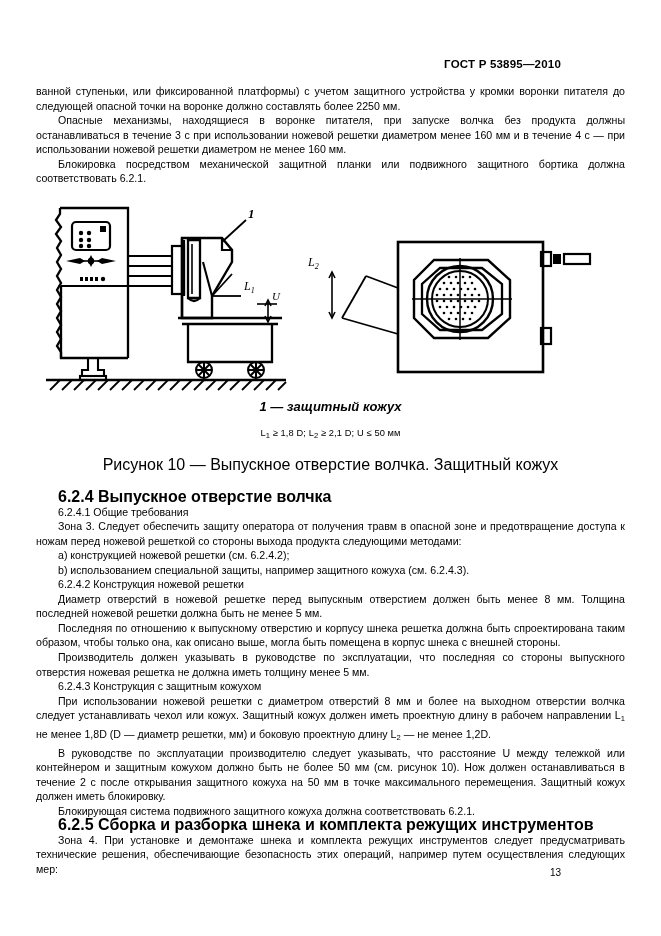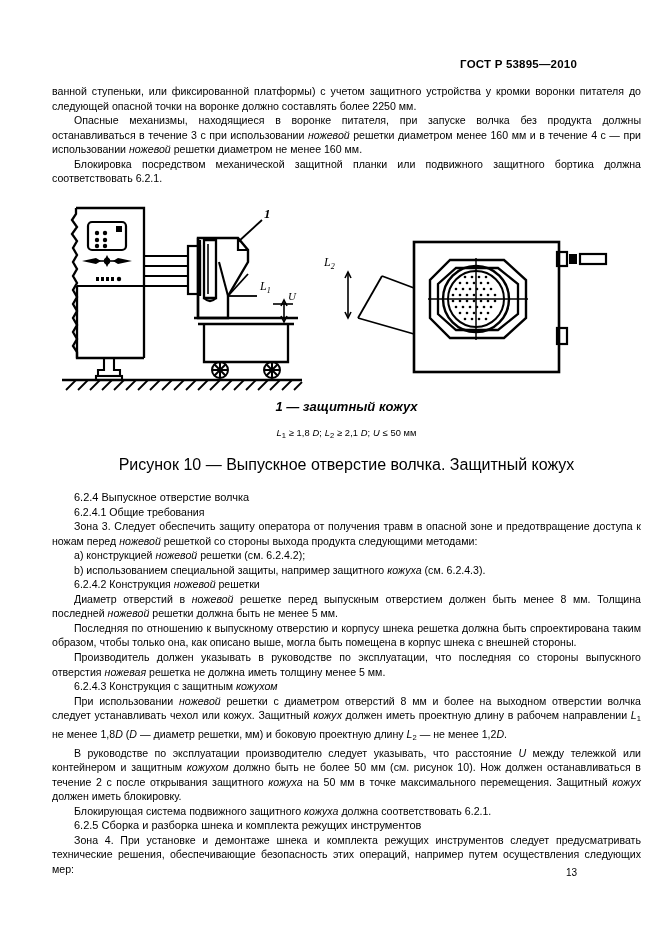--- a/index.html
+++ b/index.html
@@ -14,21 +14,20 @@
     font-family: "Liberation Sans", sans-serif;
     color: #000000;
     overflow: hidden;
   }
   .page {
     position: absolute;
     left: 0; top: 0;
     width: 597px;
     height: 936px;
     background: #fff;
-    margin-left: 16px;
   }
   .header {
     position: absolute;
     top: 58px;
     right: 36px;
     font-size: 11.5px;
     font-weight: bold;
     letter-spacing: 0.2px;
     white-space: nowrap;
   }
@@ -44,32 +43,32 @@
     line-height: 14.55px;
     text-align: justify;
     text-justify: inter-word;
     hyphens: none;
   }
   p.indent {
     text-indent: 22px;
   }
   .h-bold {
     margin: 0;
-    font-size: 11px;
+    font-size: 16px;
     line-height: 14.55px;
-    font-weight: normal;
+    font-weight: bold;
     text-indent: 22px;
   }
   .h-plain {
     margin: 0;
     font-size: 10.6px;
     line-height: 14.55px;
     text-indent: 22px;
   }
-  .it { font-style: italic; }
+  .it { }
   sub {
     font-size: 7.6px;
     vertical-align: -0.28em;
   }
 
   
   .figure {
     position: relative;
     width: 589px;
     margin: 0;

